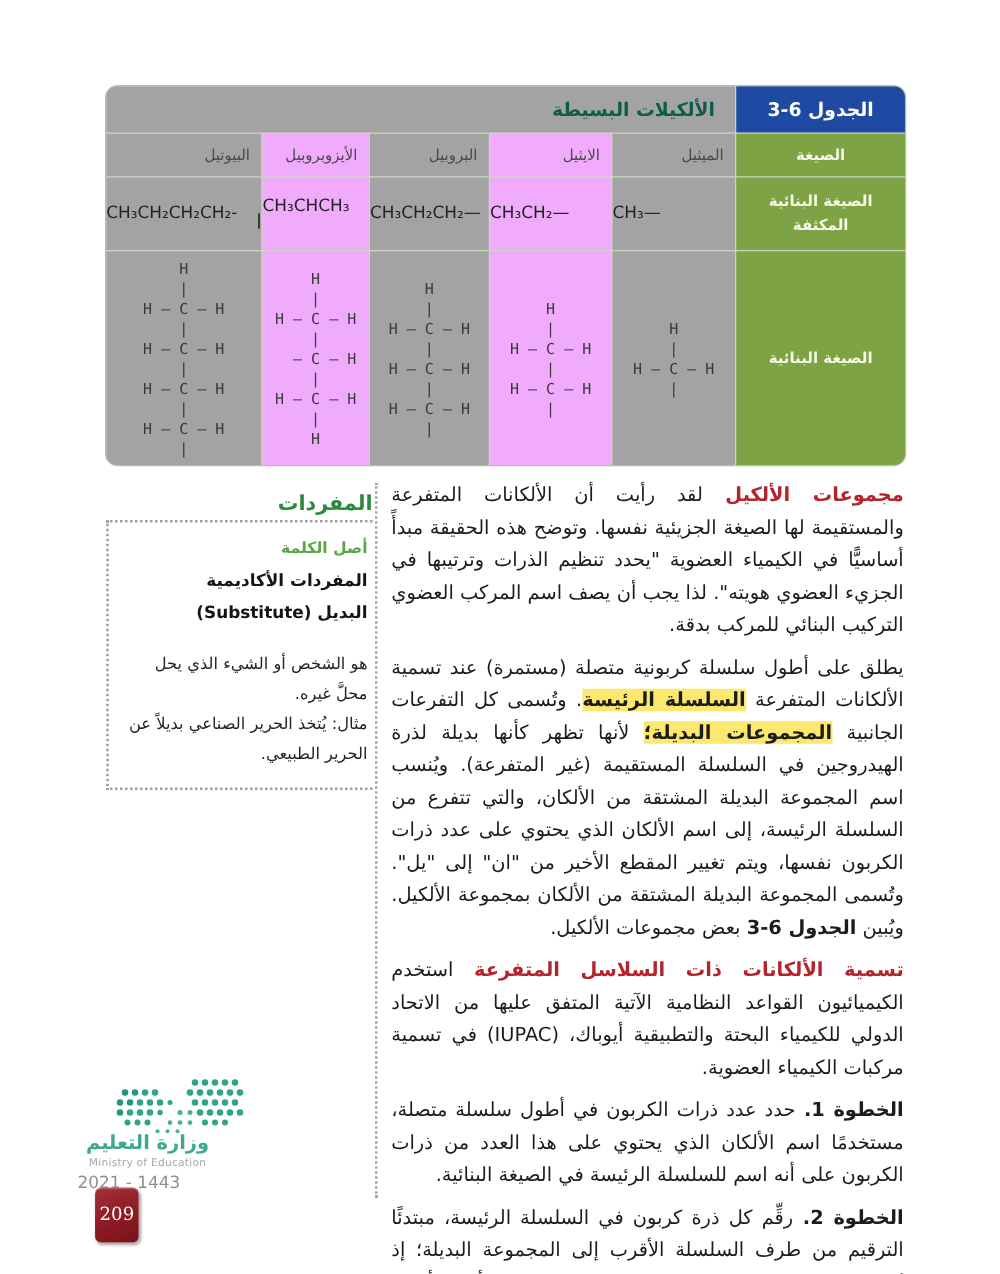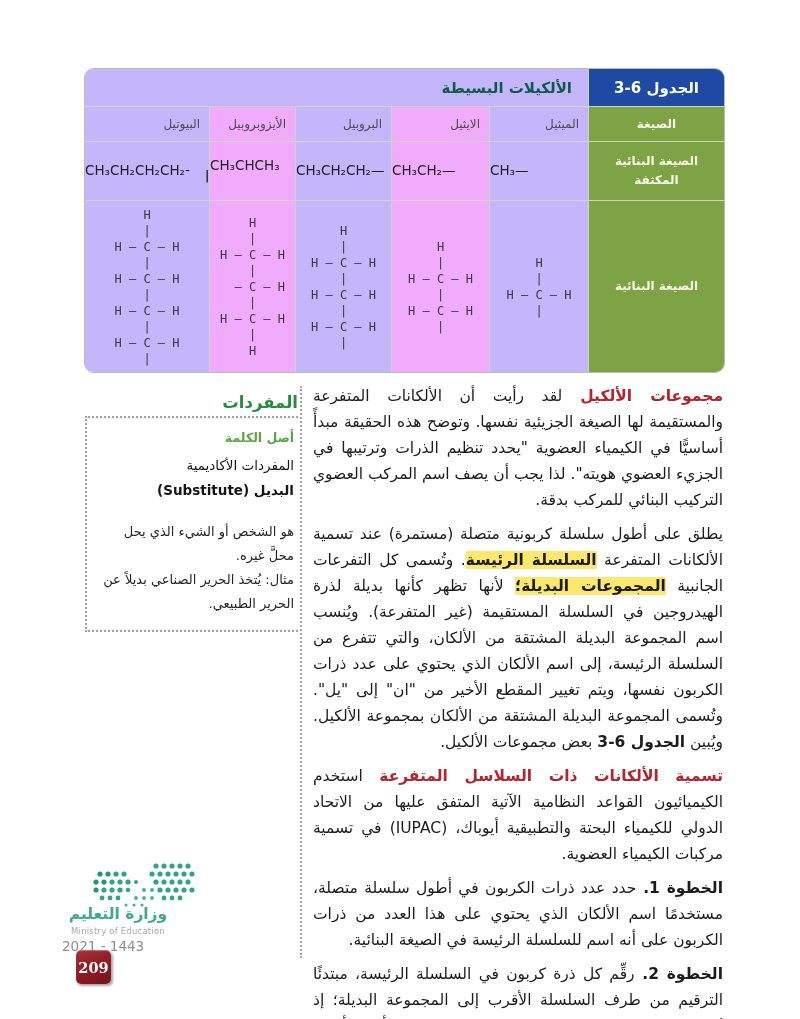--- a/index.html
+++ b/index.html
@@ -17,21 +17,21 @@
     position: absolute; left: 84px; top: 68px; width: 641px;
     border: 1px solid #b4c2a8; border-radius: 10px;
     background: #ccd7c0; overflow: hidden;
   }
   .grid {
     display: grid; direction: rtl;
     grid-template-columns: 135px 98px 97px 95px 85px 124px;
     grid-template-rows: 37px 34px 58px 171px;
     gap: 1px;
   }
-  .cell { background: #c4b5fd; }
+  .cell { background: #a3a3a3; }
   .cell.tint { background: #f0abfc; }
   .cell.hdr {
     background: #7ea344; color: #f8f9ea; font-weight: bold;
     display: flex; align-items: center; justify-content: center;
     text-align: center; font-size: 12px; line-height: 1.55; padding: 2px 6px;
   }
   .cell.blue {
     background: #1e4aa3; color: #ffffff; font-weight: bold; font-size: 15px;
     display: flex; align-items: center; justify-content: center;
   }
@@ -84,41 +84,41 @@
   }
   .sidebar-title { color: #2a8a3e; font-weight: bold; font-size: 16.5px; margin-bottom: 4px; }
   .vocab-box {
     border-top: 2px dotted #a0a0a0;
     border-bottom: 2px dotted #a0a0a0;
     border-left: 2px dotted #a0a0a0;
     padding: 12px 4px 14px 10px;
     text-align: right;
   }
   .vocab-origin { color: #5aa546; font-weight: bold; font-size: 12.5px; margin-bottom: 12px; }
-  .vocab-acad { font-weight: normal; font-size: 13.5px; color: #141414; margin-bottom: 9px; }
+  .vocab-acad { font-weight: bold; font-size: 13.5px; color: #141414; margin-bottom: 9px; }
   .vocab-term { font-weight: bold; font-size: 13.5px; color: #141414; margin-bottom: 22px; }
   .vocab-def, .vocab-example { font-size: 13px; line-height: 24px; color: #242424; }
 
   
   .logo-dots { position: absolute; left: 92px; top: 861px; }
   .ministry-ar {
     position: absolute; left: 48px; top: 905px; width: 140px; text-align: center;
     color: #3fa98f; font-weight: bold; font-size: 15.5px; direction: rtl;
   }
   .ministry-en {
     position: absolute; left: 48px; top: 926px; width: 140px; text-align: center;
     color: #a8a8a8; font-size: 8.5px; letter-spacing: .2px;
   }
   .years { position: absolute; left: 62px; top: 938px; color: #8f8f8f; font-size: 13.5px; }
   .page-badge {
-    position: absolute; left: 76px; top: 950px; width: 35px; height: 34px;
+    position: absolute; left: 76px; top: 950px; width: 35px; height: 44px;
     background: linear-gradient(155deg, #a5303a 0%, #8d1b23 55%, #77121a 100%);
     border-radius: 5px;
     box-shadow: inset 0 1px 1px rgba(255,255,255,.35), 1.5px 2px 2.5px rgba(0,0,0,.35);
-    color: #ffffff; font-weight: bold; font-size: 14.5px;
+    color: #ffffff; font-weight: normal; font-size: 14.5px;
     font-family: "DejaVu Serif", serif;
     display: flex; align-items: center; justify-content: center;
   }
 </style>
 </head>
 <body>
 
 <div class="table-wrap">
   <div class="grid">
 

